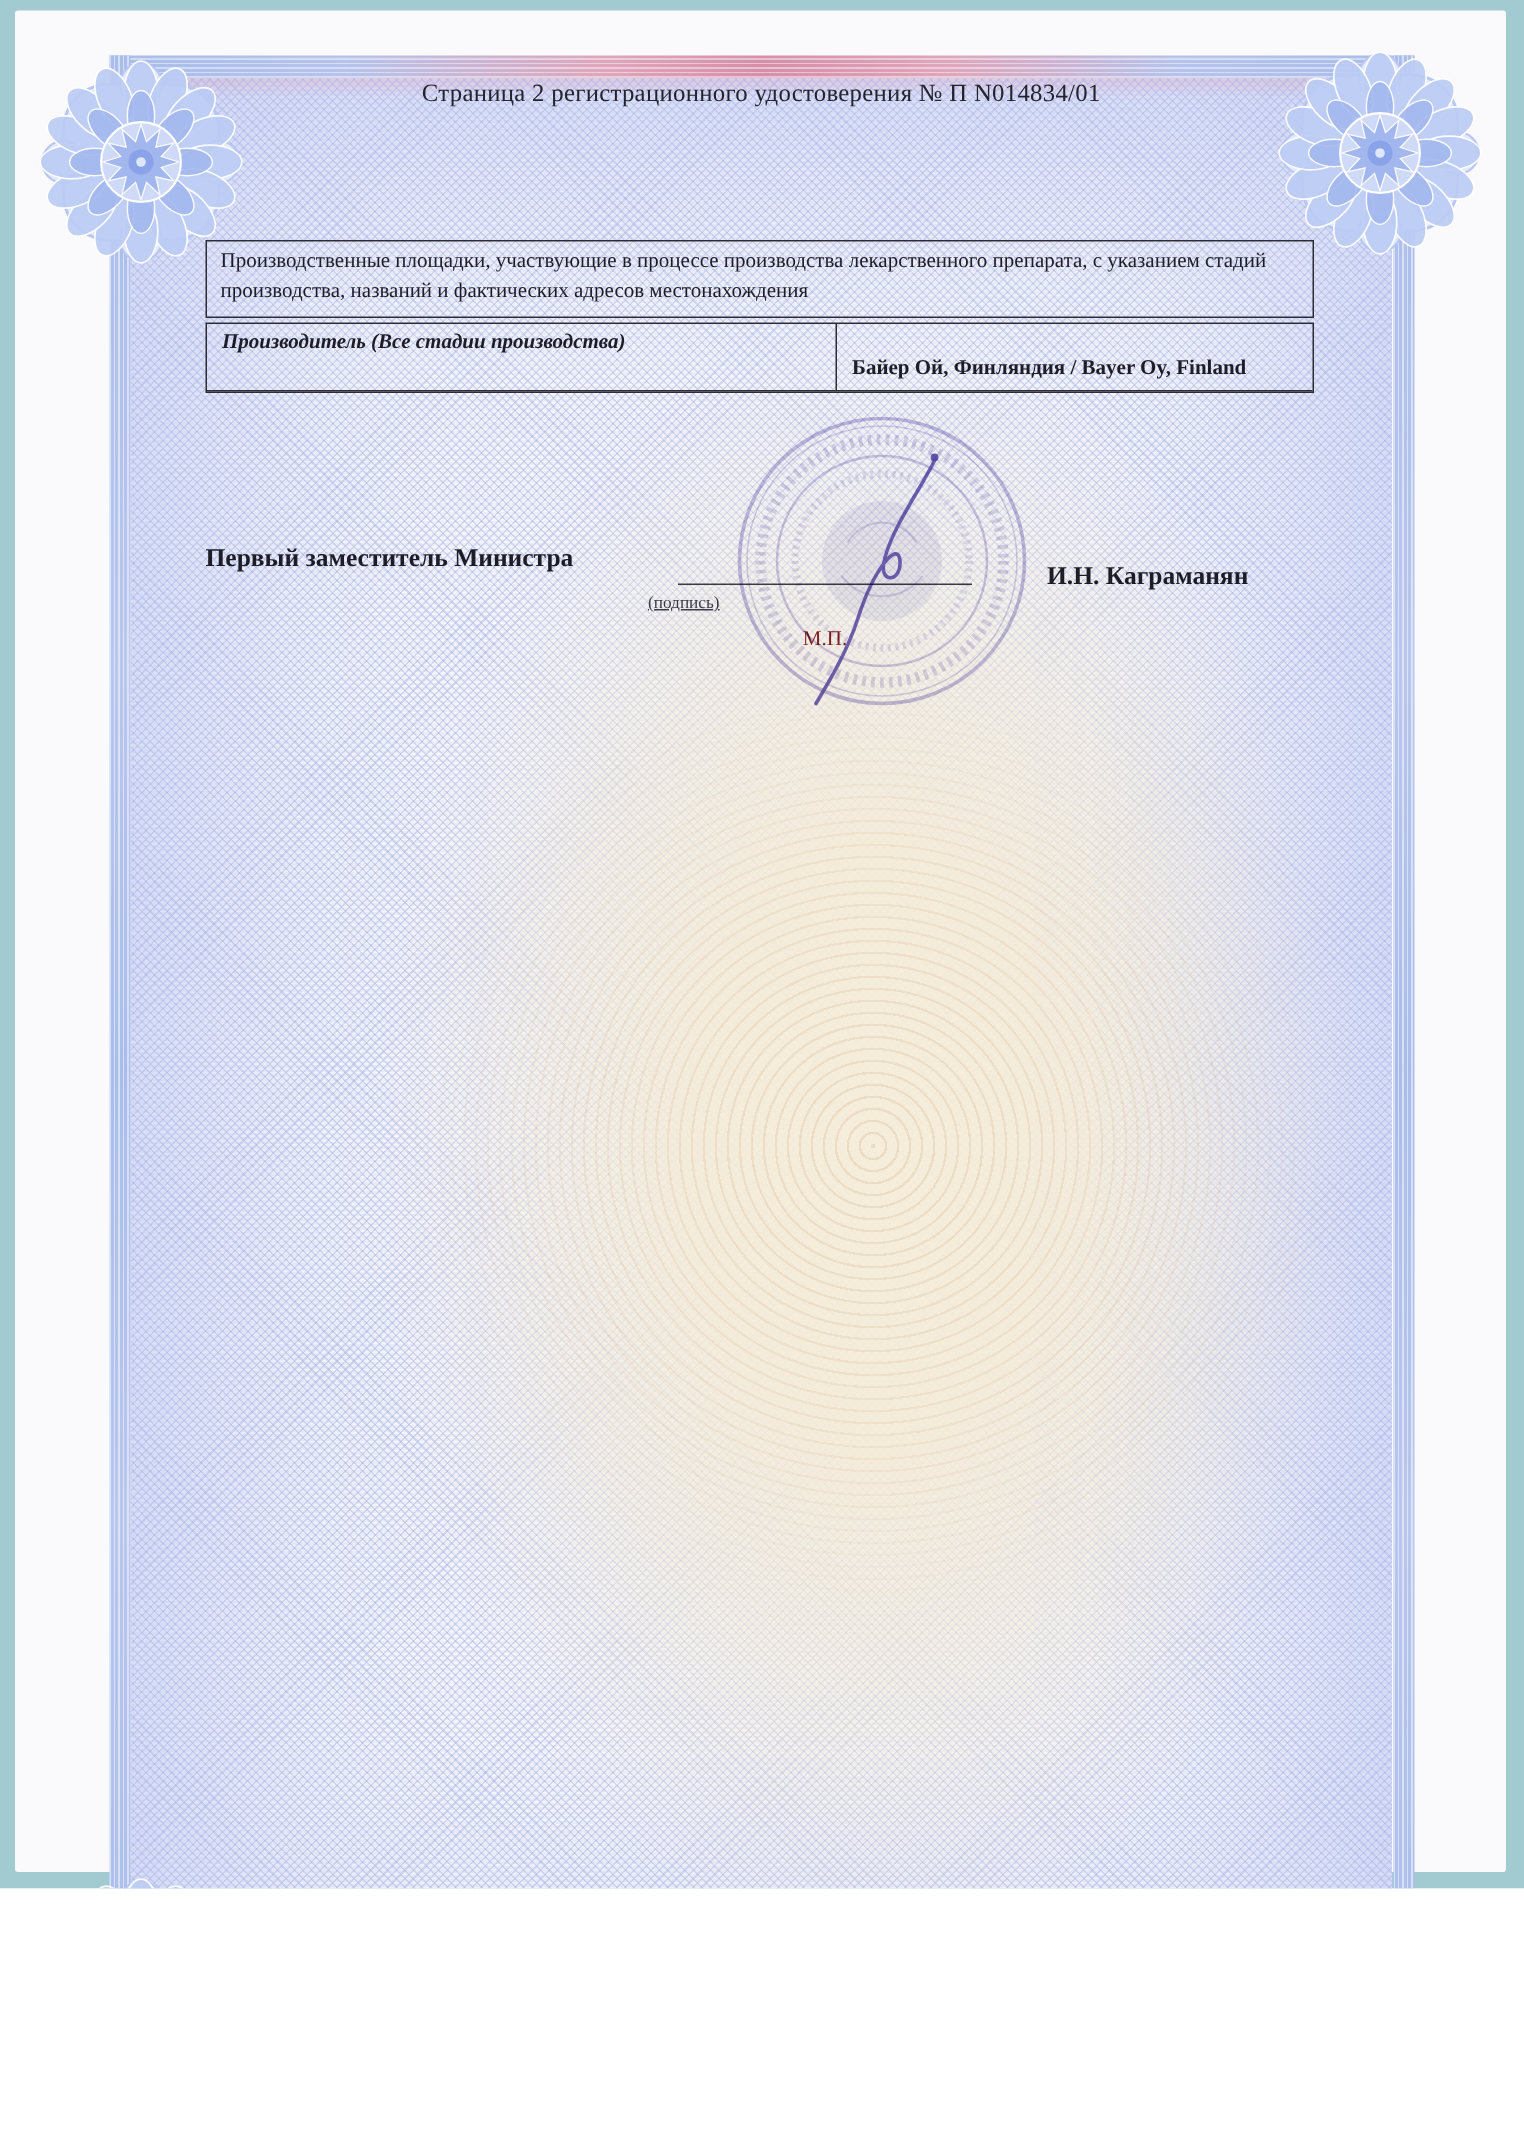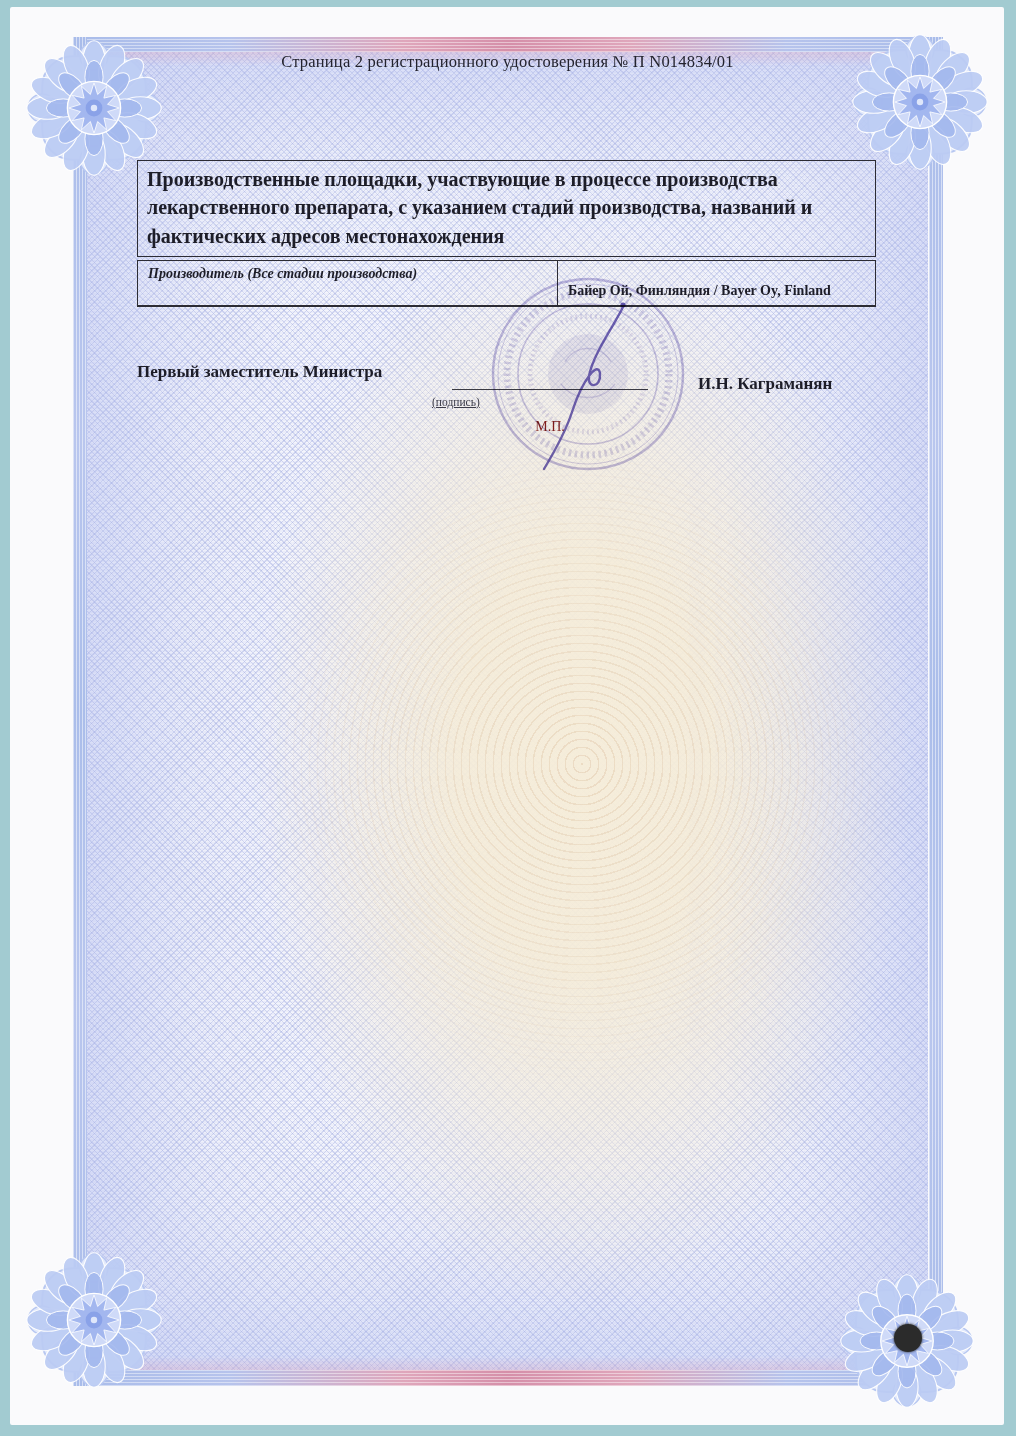--- a/index.html
+++ b/index.html
@@ -1,17 +1,17 @@
 <!DOCTYPE html>
 <html><head>
 <meta charset="utf-8">
 <style>
   html,body{margin:0;padding:0;}
   .canvas{
-    position:relative; width:1016px; height:1436px; overflow:hidden;
+    position:relative; width:1016px; height:1259px; overflow:hidden;
     background:#a2cbd1;
     font-family:"Liberation Serif","DejaVu Serif",serif;
     color:#1d1d28;
   }
   .paper{
     position:absolute; left:10px; top:7px; right:12px; bottom:11px;
     background:#fafafc; border-radius:2px;
   }
   
   .interior{
@@ -72,21 +72,21 @@
     border-radius:50%; background:#2b2b2b; box-shadow:0 0 2px 1px rgba(43,43,43,0.5);
   }
   
   .page-header{
     position:absolute; left:87px; width:841px; top:52px;
     text-align:center; font-size:16.5px; letter-spacing:0.2px; color:#23232e;
   }
   
   .doc-table{position:absolute; left:137px; top:160px; width:739px; font-size:14px;}
   .t-box{border:1.6px solid #2c2c34; background:rgba(255,255,255,0.06);}
-  .t-header{font-weight:bold; font-size:20px; line-height:1.42; padding:4px 9px 6px;}
+  .t-header{font-weight:normal; font-size:14px; line-height:1.42; padding:4px 9px 6px;}
   .t-rows{margin-top:3px;}
   .t-row2{display:flex; border-bottom:1.4px solid #2c2c34;font-weight:bold;}
   .t-cell-l{width:399px; border-right:1.4px solid #2c2c34; padding:5px 10px 6px; font-style:italic;}
   .t-cell-r{flex:1; padding:22px 10px 6px;}
   .t-row3{padding:6px 10px 9px;}
   
   .sig-title{position:absolute; left:137px; top:362px; font-weight:bold; font-size:17px;}
   .sig-line{position:absolute; left:452px; top:389px; width:196px; border-top:1.4px solid #3a3a42;}
   .sig-caption{position:absolute; left:432px; top:396px; width:196px; text-align:left; font-size:11.5px; color:#3c3c48;text-decoration:underline;}
   .sig-mp{position:absolute; left:452px; top:419px; width:196px; text-align:center; font-size:14px; color:#7f1d1d;}

